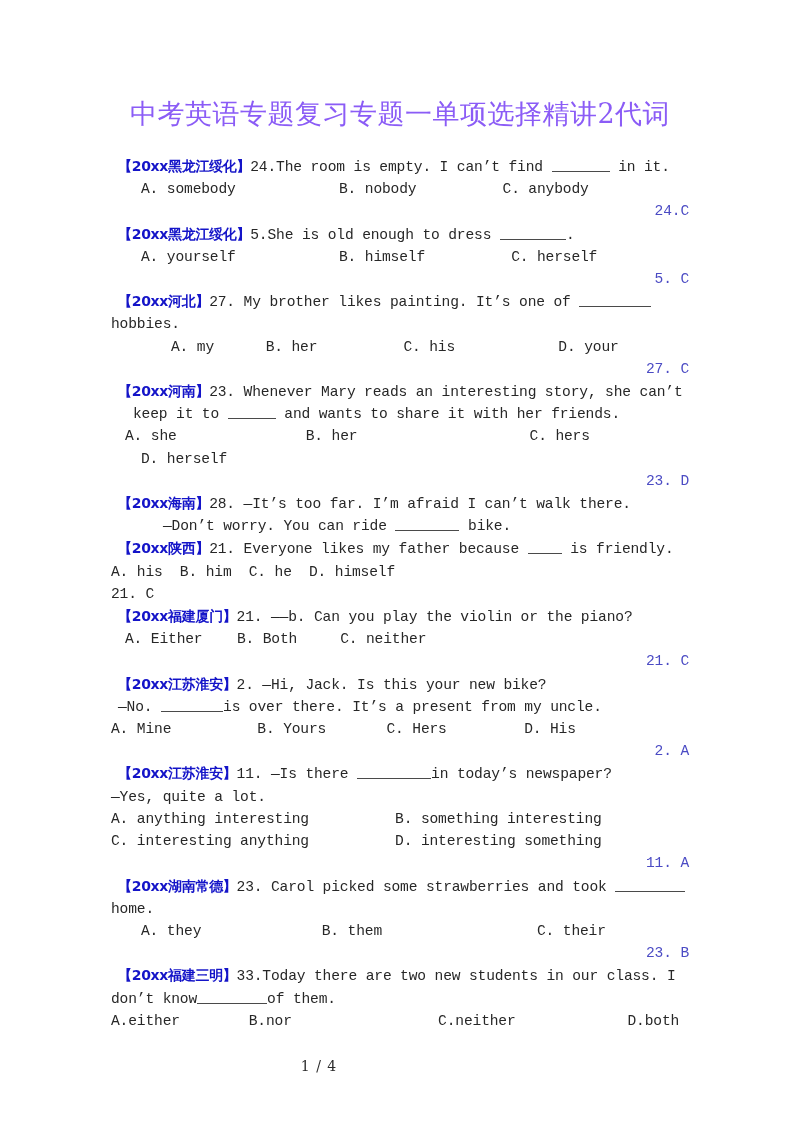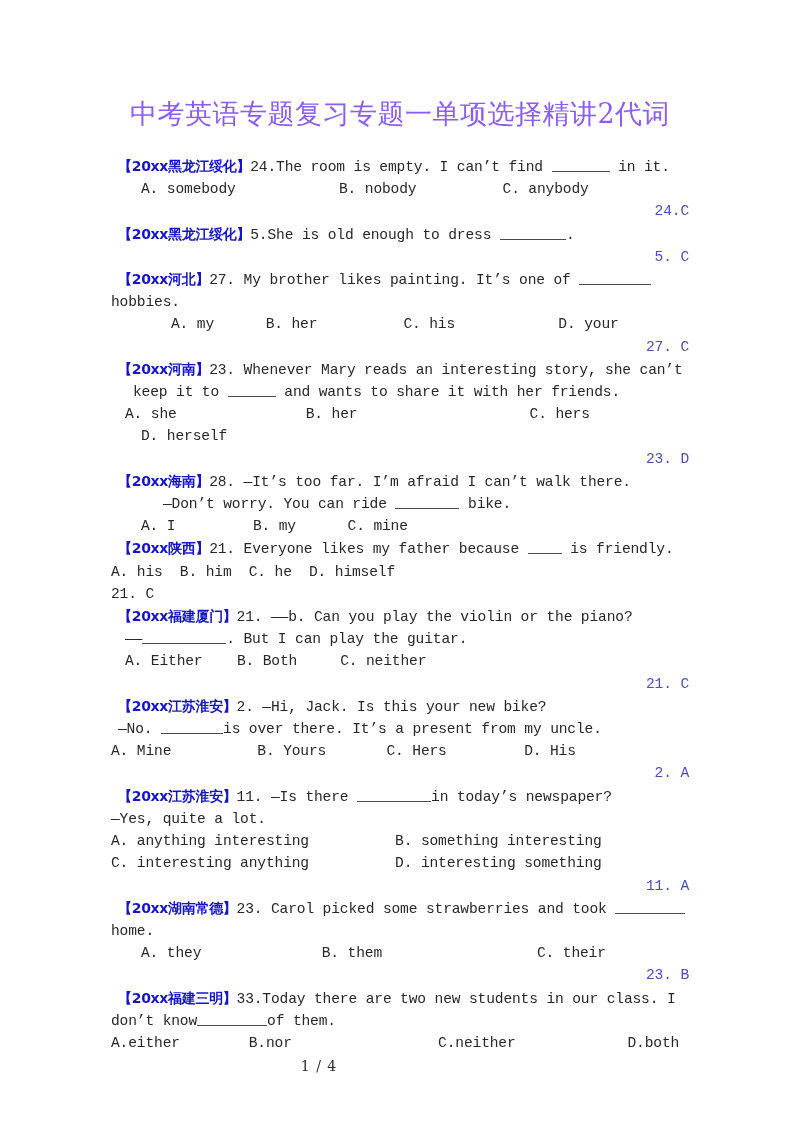--- a/index.html
+++ b/index.html
@@ -100,20 +100,21 @@
   <div class="body-area">
 
     <div class="q-block">
       <div class="line ind1"><span class="src-tag">【20xx黑龙江绥化】</span><span>24.The room is empty. I can’t find </span><span class="blank" style="width:58px"></span><span> in it.</span></div>
       <div class="line ind4">A. somebody            B. nobody          C. anybody</div>
       <div class="ans">24.C</div>
     </div>
 
     <div class="q-block">
       <div class="line ind1"><span class="src-tag">【20xx黑龙江绥化】</span><span>5.She is old enough to dress </span><span class="blank" style="width:66px"></span><span>.</span></div>
+      <div class="line ind4">A. yourself            B. himself          C. herself</div>
       <div class="ans">5. C</div>
     </div>
 
     <div class="q-block">
       <div class="line ind1"><span class="src-tag">【20xx河北】</span><span>27. My brother likes painting. It’s one of </span><span class="blank" style="width:72px"></span></div>
       <div class="line">hobbies.</div>
       <div class="line" style="padding-left:60px">A. my      B. her          C. his            D. your</div>
       <div class="ans">27. C</div>
     </div>
 
@@ -121,32 +122,30 @@
       <div class="line ind1"><span class="src-tag">【20xx河南】</span><span>23. Whenever Mary reads an interesting story, she can’t</span></div>
       <div class="line ind3"><span>keep it to </span><span class="blank" style="width:48px"></span><span> and wants to share it with her friends.</span></div>
       <div class="line ind2">A. she               B. her                    C. hers</div>
       <div class="line ind4">D. herself</div>
       <div class="ans">23. D</div>
     </div>
 
     <div class="q-block">
       <div class="line ind1"><span class="src-tag">【20xx海南】</span><span>28. —It’s too far. I’m afraid I can’t walk there.</span></div>
       <div class="line" style="padding-left:52px"><span>—Don’t worry. You can ride </span><span class="blank" style="width:64px"></span><span> bike.</span></div>
-      <div class="line ind4">A. I         B. my      C. mine</div>
     </div>
 
     <div class="q-block">
       <div class="line ind1"><span class="src-tag">【20xx陕西】</span><span>21. Everyone likes my father because </span><span class="blank" style="width:34px"></span><span> is friendly.</span></div>
       <div class="line">A. his  B. him  C. he  D. himself</div>
       <div class="line">21. C</div>
     </div>
 
     <div class="q-block">
       <div class="line ind1"><span class="src-tag">【20xx福建厦门】</span><span>21. ——b. Can you play the violin or the piano?</span></div>
-      <div class="line ind2"><span>——</span><span class="blank" style="width:84px"></span><span>. But I can play the guitar.</span></div>
       <div class="line ind2">A. Either    B. Both     C. neither</div>
       <div class="ans">21. C</div>
     </div>
 
     <div class="q-block">
       <div class="line ind1"><span class="src-tag">【20xx江苏淮安】</span><span>2. —Hi, Jack. Is this your new bike?</span></div>
       <div class="line ind1"><span>—No. </span><span class="blank" style="width:62px"></span><span>is over there. It’s a present from my uncle.</span></div>
       <div class="line">A. Mine          B. Yours       C. Hers         D. His</div>
       <div class="ans ind1">2. A</div>
     </div>

